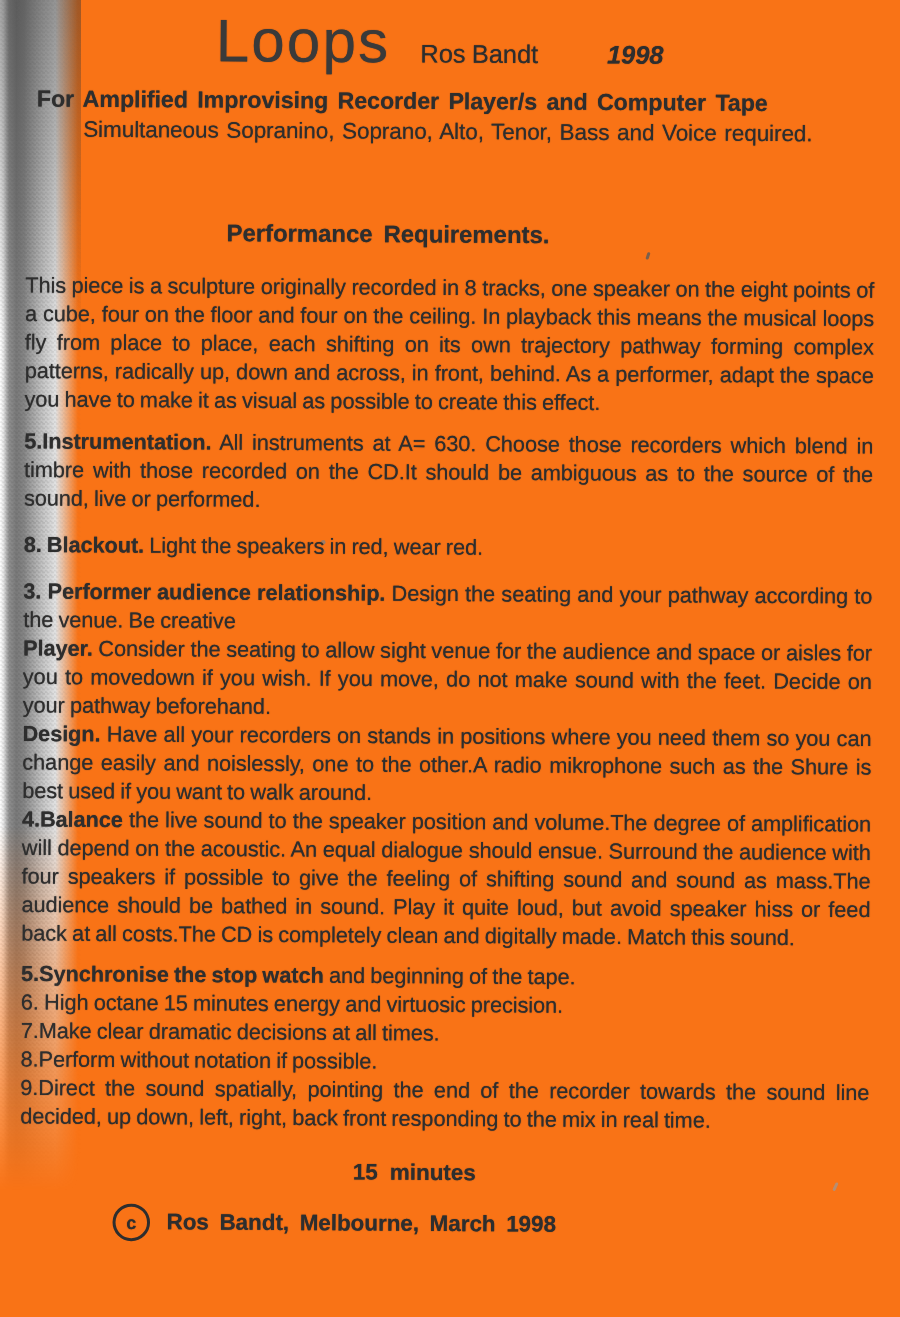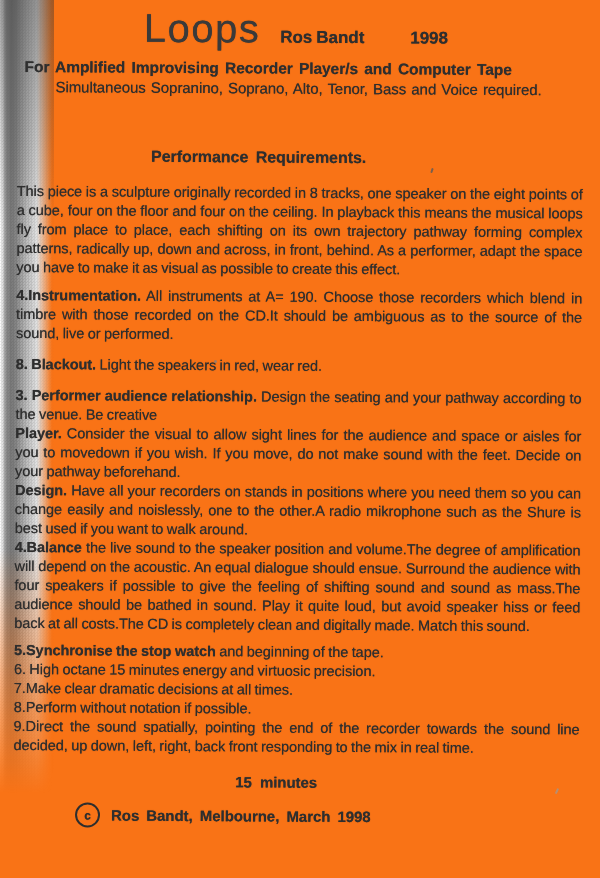--- a/index.html
+++ b/index.html
@@ -40,22 +40,22 @@
   
   .content {
     position:relative; z-index:2;
     padding:6px 16px 0 18px;
     transform:rotate(0.35deg); transform-origin:20px 0;
     text-shadow:0 0 0.7px rgba(46,46,46,0.85);
     letter-spacing:-0.05px; word-spacing:-0.5px;
   }
   .title-row { display:flex; align-items:baseline; margin-left:126px; }
   .piece-title { margin:0; font-size:40px; line-height:1.05; font-weight:400; letter-spacing:1.5px; color:#3a3a3a; }
-  .composer   { margin-left:20px; font-weight:700; font-size:17px; }
-  .year       { margin-left:46px; font-weight:700; font-size:17px; }
+  .composer   { margin-left:20px; font-weight:400; font-size:17px; }
+  .year       { margin-left:46px; font-weight:700; font-size:17px;font-style:italic; }
 
   .scoring { margin-top:10px; }
   .scoring-line1 { font-weight:700; font-size:15.5px; margin-left:7px; word-spacing:2px; }
   .scoring-line2 { font-size:15px; margin-left:38px; margin-top:2px; word-spacing:1px; }
 
   .heading { margin:52px 0 0 134px; font-weight:700; font-size:16px; word-spacing:3px; }
 
   .body-text p {
     margin:0; font-size:14.5px; line-height:19px;
     text-align:justify;
@@ -100,26 +100,26 @@
       <div class="scoring-line1">For Amplified  Improvising Recorder Player/s and Computer Tape</div>
       <div class="scoring-line2">Simultaneous Sopranino, Soprano, Alto, Tenor,  Bass and Voice required.</div>
     </div>
 
     <div class="heading">Performance Requirements.</div>
 
     <div class="body-text">
 
       <p class="intro">This piece is a sculpture originally recorded in 8 tracks, one speaker on the eight points of a cube, four on the floor and four on the ceiling. In playback this means the musical loops fly from place to place, each shifting on its own trajectory pathway forming complex patterns,  radically up, down and across, in front, behind. As a performer,  adapt the space you have to make it as visual as possible to create this effect.</p>
 
-      <p class="gap-9"><b>4.Instrumentation.</b> <span>All instruments at A= 190. Choose those recorders which blend in timbre with those recorded on the CD.It should be ambiguous as to the source of the sound, live or performed.</span></p>
+      <p class="gap-9"><b>5.Instrumentation.</b> <span>All instruments at A= 630. Choose those recorders which blend in timbre with those recorded on the CD.It should be ambiguous as to the source of the sound, live or performed.</span></p>
 
       <p class="gap-12"><b>8. Blackout.</b> <span>Light the speakers in red, wear red.</span></p>
 
       <p class="gap-12"><b>3. Performer audience relationship.</b> <span>Design the seating and your pathway according to the venue. Be creative</span></p>
-      <p><b>Player.</b> <span>Consider the visual to allow sight lines for the audience and space or aisles for you to  movedown if you wish. If you move, do not make sound with the feet. Decide on your pathway beforehand.</span></p>
+      <p><b>Player.</b> <span>Consider the seating to allow sight venue for the audience and space or aisles for you to  movedown if you wish. If you move, do not make sound with the feet. Decide on your pathway beforehand.</span></p>
       <p><b>Design.</b> <span>Have all your recorders on stands in positions where you need them so you can change easily and noislessly, one to the other.A radio mikrophone such as the Shure is best used if you want to walk around.</span></p>
       <p><b>4.Balance</b> <span>the  live sound to the speaker position and volume.The degree of amplification will depend on the acoustic. An equal dialogue should ensue. Surround the audience with four speakers if possible to give the   feeling of shifting sound and sound as mass.The audience should be bathed in sound. Play it quite loud, but  avoid speaker  hiss or feed back at all costs.The CD is completely clean and digitally made. Match this sound.</span></p>
 
       <p class="gap-8"><b>5.Synchronise the stop watch</b> <span>and beginning of the tape.</span></p>
       <p>6. High octane 15 minutes energy and  virtuosic precision.</p>
       <p>7.Make clear dramatic decisions at all times.</p>
       <p>8.Perform without notation if possible.</p>
       <p>9.Direct the sound  spatially, pointing  the end of the recorder towards the sound line decided, up down, left, right, back front responding to the mix in real time.</p>
 
     </div>

